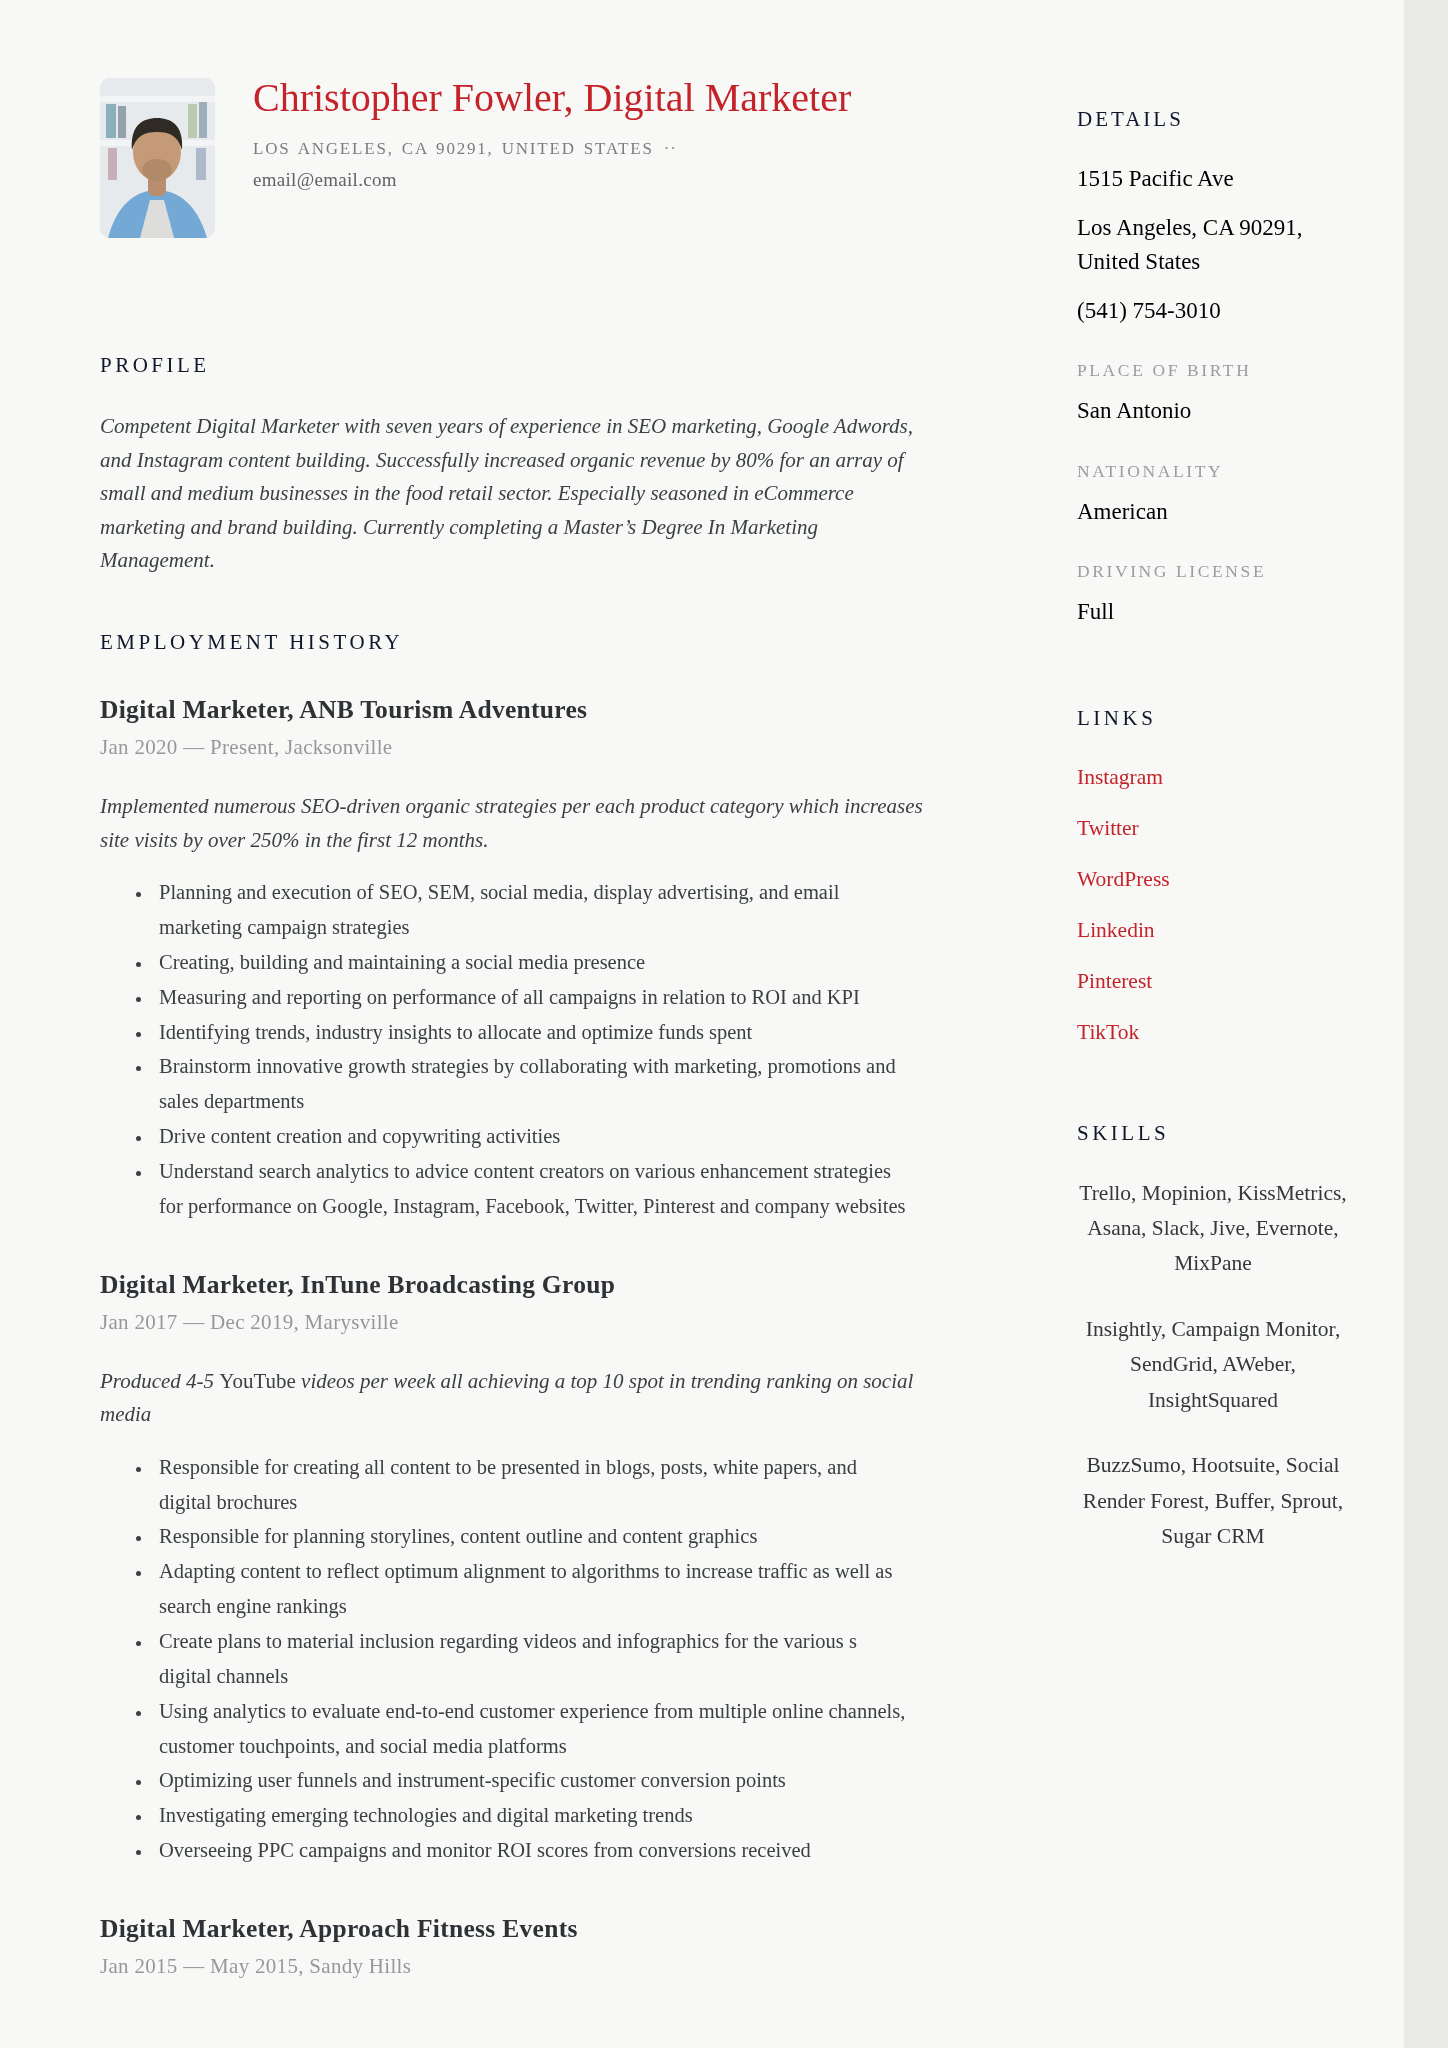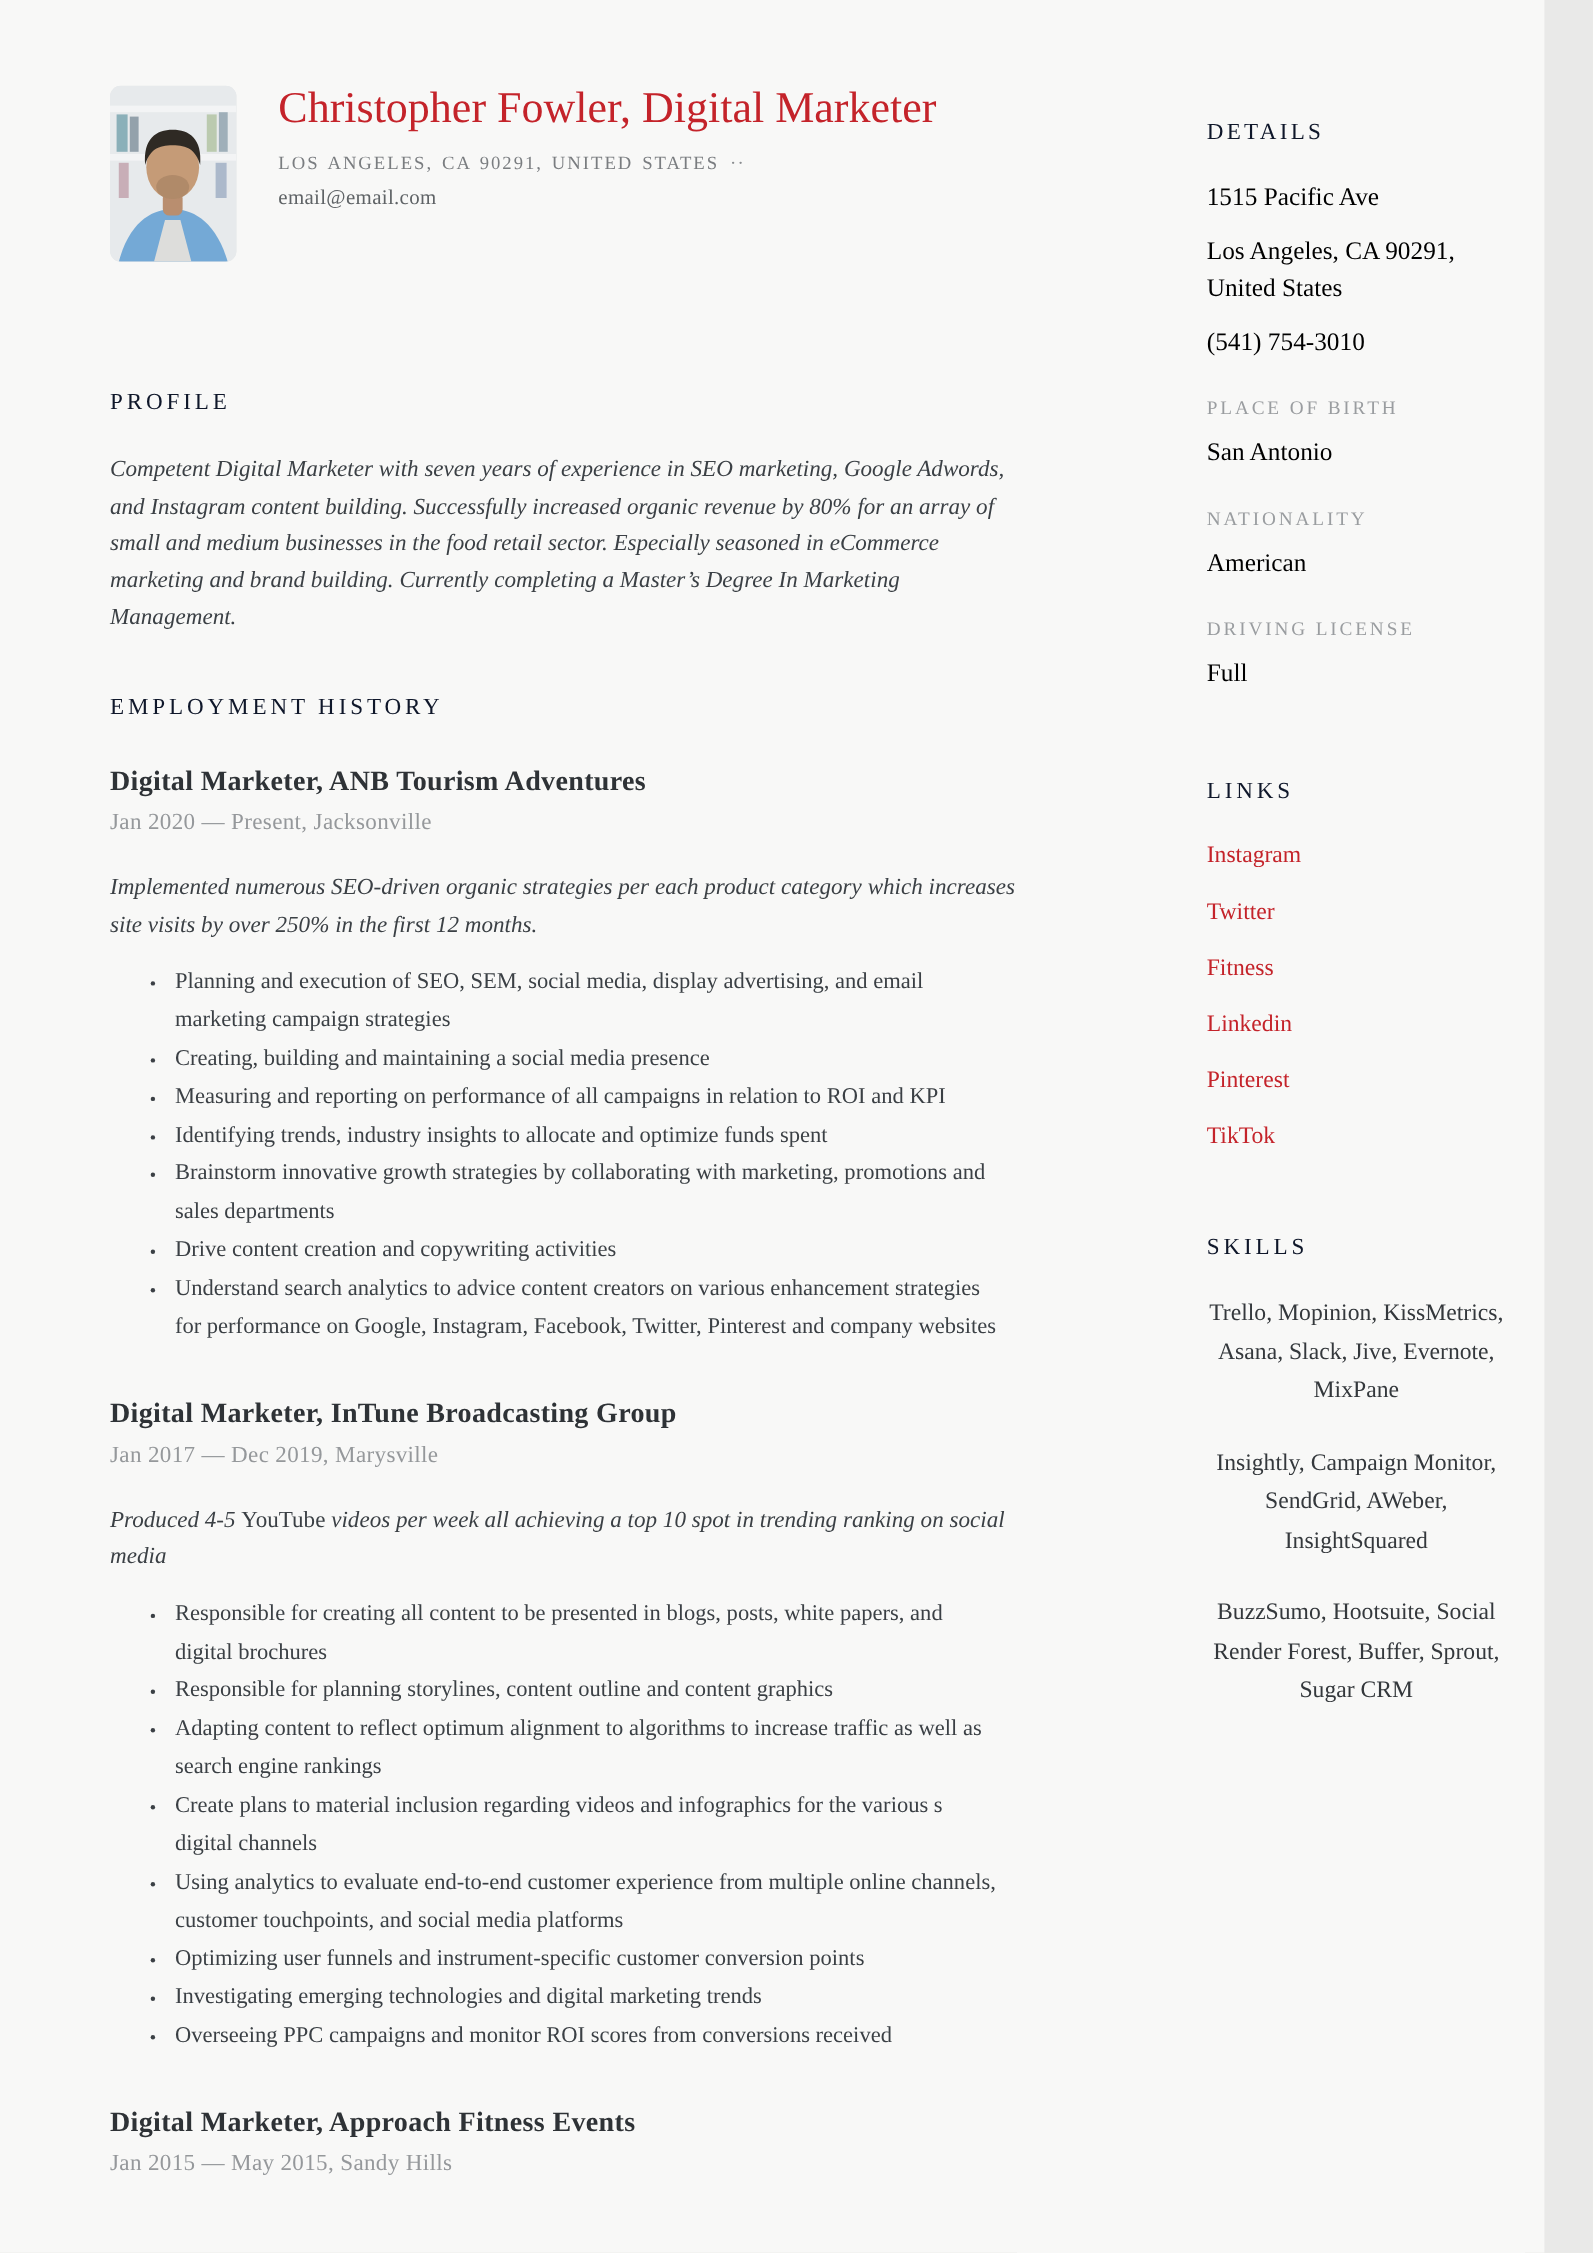--- a/index.html
+++ b/index.html
@@ -6,21 +6,20 @@
   html,body { background:#e9e9e8; }
   .page {
     position:relative;
     width:1404px; height:2048px;
     background:#f8f8f7;
     font-family:"Liberation Serif","DejaVu Serif",serif;
     color:#3b4045;
     display:flex;
     padding:78px 0 0 100px;
     overflow:hidden;
-    gap:20px;
   }
   .main { width:850px; flex:0 0 850px; }
   .sidebar { width:272px; flex:0 0 272px; margin-left:127px; padding-top:29px; }
 
   
   .header { display:flex; align-items:flex-start; }
   .photo {
     width:115px; height:160px; border-radius:10px; overflow:hidden;
     flex:0 0 115px; background:#e3e6e8;
   }
@@ -181,21 +180,21 @@
 
       <div class="sb-label">DRIVING LICENSE</div>
       <div class="sb-value">Full</div>
     </section>
 
     <section class="links">
       <h2 class="h-big">LINKS</h2>
       <ul>
         <li><a href="#">Instagram</a></li>
         <li><a href="#">Twitter</a></li>
-        <li><a href="#">Fitness</a></li>
+        <li><a href="#">WordPress</a></li>
         <li><a href="#">Linkedin</a></li>
         <li><a href="#">Pinterest</a></li>
         <li><a href="#">TikTok</a></li>
       </ul>
     </section>
 
     <section class="skills">
       <h2 class="h-big">SKILLS</h2>
       <div class="group">Trello, Mopinion, KissMetrics, Asana, Slack, Jive, Evernote, MixPane</div>
       <div class="group">Insightly, Campaign Monitor, SendGrid, AWeber, InsightSquared</div>

